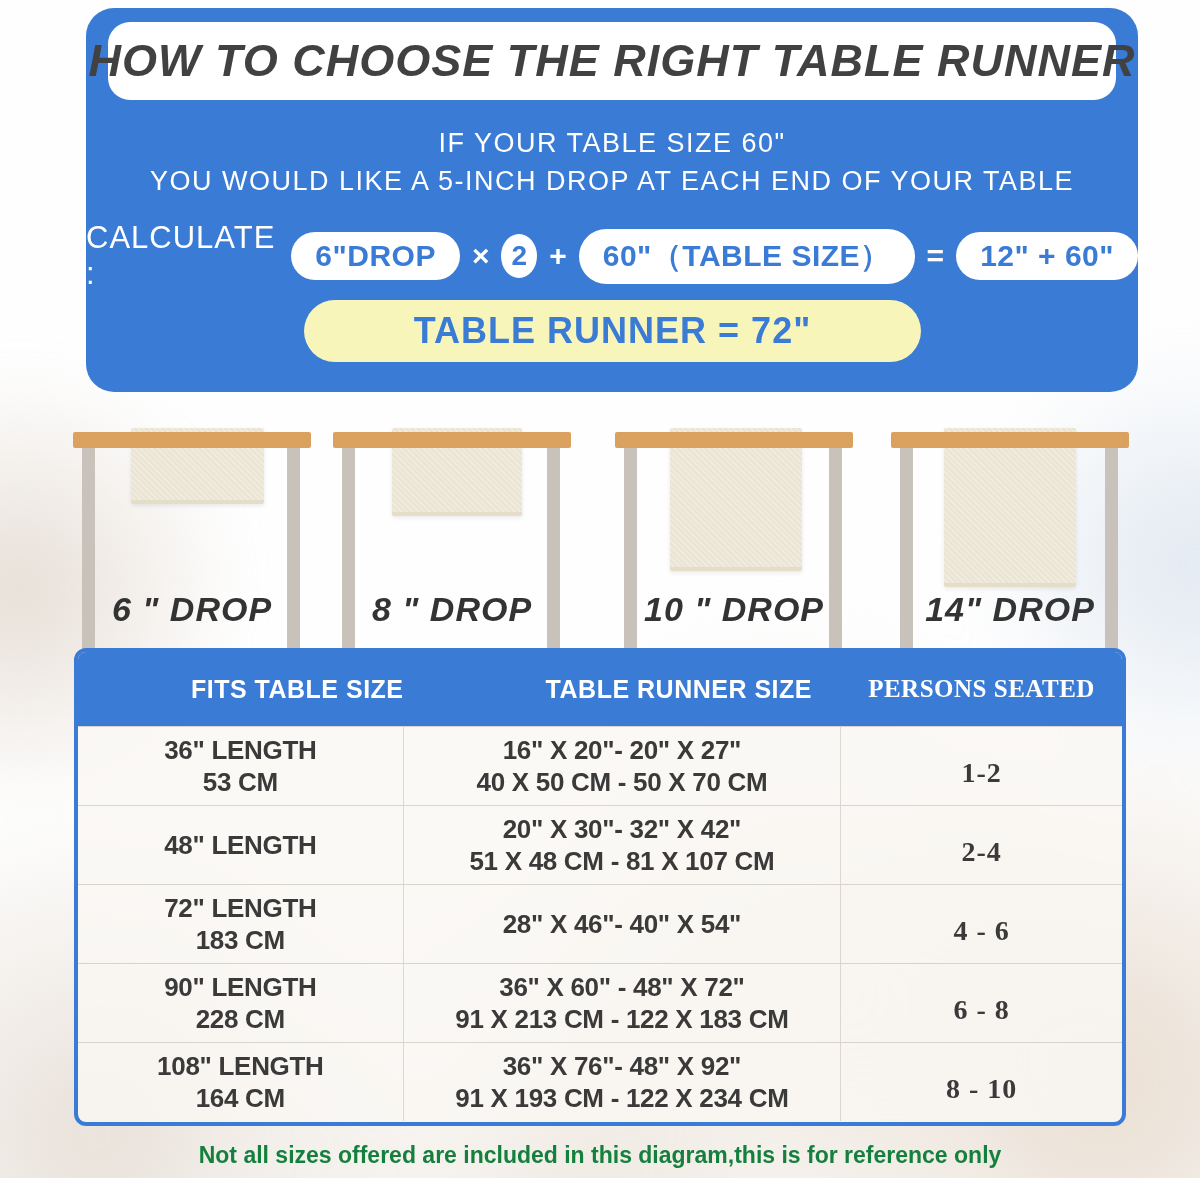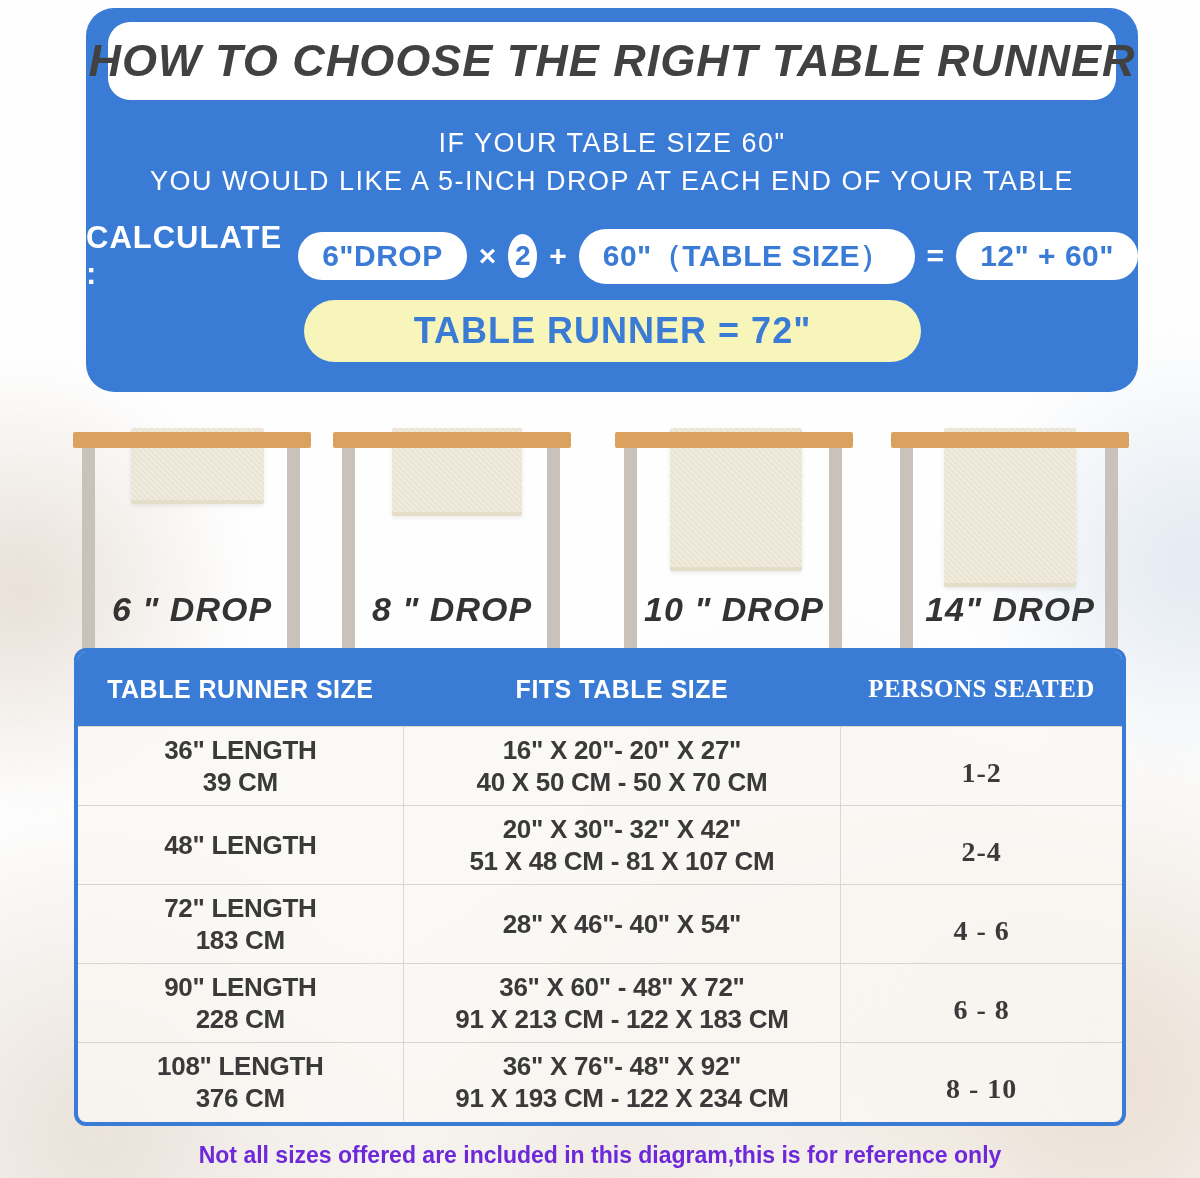--- a/index.html
+++ b/index.html
@@ -39,21 +39,21 @@
   }
   .hero .sub { position:absolute; left:0; right:0; text-align:center; color:#fff;
     font-size:27px; letter-spacing:1.5px; }
   .sub1 { top:120px; }
   .sub2 { top:158px; }
 
   .calc-row {
     position:absolute; left:0; right:0; top:222px; height:52px;
     display:flex; align-items:center; justify-content:center; gap:12px;
   }
-  .calc-label { color:#fff; font-size:31px; font-weight:bold; letter-spacing:1px; margin-right:4px; }
+  .calc-label { color:#fff; font-size:31px; font-weight:normal; letter-spacing:1px; margin-right:4px; }
   .pill {
     background:#fff; color:var(--accent-blue, #3a7bd5);
     font-size:30px; font-weight:bold; letter-spacing:.5px;
     border-radius:28px; padding:7px 24px; white-space:nowrap;
   }
   .op { color:#fff; font-size:30px; font-weight:bold; }
   .circle {
     width:44px; height:44px; border-radius:50%; background:#fff;
     color:var(--accent-blue, #3a7bd5); font-size:28px; font-weight:bold;
     display:flex; align-items:center; justify-content:center;
@@ -107,21 +107,21 @@
   }
   .trow:first-child { border-top:none; }
   .trow .cell { text-align:center; color:#3a3a3a; font-weight:bold;
     font-size:26px; line-height:1.25; letter-spacing:-0.3px; align-self:center; }
   .trow .c2 { border-left:1px solid rgba(175,168,160,.4); border-right:1px solid rgba(175,168,160,.4);
     height:100%; display:flex; flex-direction:column; justify-content:center; }
   .trow .c3 { font-size:28px; letter-spacing:1px;margin-top:13px; }
 
   .footnote {
     position:absolute; left:0; right:0; top:1142px; text-align:center;
-    font-size:23px; font-weight:bold; color:#6d28d9;
+    font-size:23px; font-weight:bold; color:#15803d;
   }
 </style>
 </head>
 <body>
 
 <div class="canvas">
   <div class="bg-blur"></div>
 
   <div class="hero">
     <div class="title-card">
@@ -168,29 +168,29 @@
   <div class="fig fig4">
     <div class="runner"></div>
     <div class="top-bar"></div>
     <div class="leg l"></div>
     <div class="leg r"></div>
     <div class="fig-label">14" DROP</div>
   </div>
 
   <div class="size-table">
     <div class="thead">
+      <div class="hc c2">FITS TABLE SIZE</div>
       <div class="hc c1">TABLE RUNNER SIZE</div>
-      <div class="hc c2">FITS TABLE SIZE</div>
       <div class="hc c3">PERSONS SEATED</div>
     </div>
 
     <div class="trow">
       <div class="cell c1">
         <div>36" LENGTH</div>
-        <div>39 CM</div>
+        <div>53 CM</div>
       </div>
       <div class="cell c2">
         <div>16" X 20"- 20" X 27"</div>
         <div>40 X 50 CM - 50 X 70 CM</div>
       </div>
       <div class="cell c3">1-2</div>
     </div>
 
     <div class="trow">
       <div class="cell c1">
@@ -222,21 +222,21 @@
       <div class="cell c2">
         <div>36" X 60" - 48" X 72"</div>
         <div>91 X 213 CM - 122 X 183 CM</div>
       </div>
       <div class="cell c3">6 - 8</div>
     </div>
 
     <div class="trow">
       <div class="cell c1">
         <div>108" LENGTH</div>
-        <div>376 CM</div>
+        <div>164 CM</div>
       </div>
       <div class="cell c2">
         <div>36" X 76"- 48" X 92"</div>
         <div>91 X 193 CM - 122 X 234 CM</div>
       </div>
       <div class="cell c3">8 - 10</div>
     </div>
   </div>
 
   <div class="footnote">Not all sizes offered are included in this diagram,this is for reference only</div>

